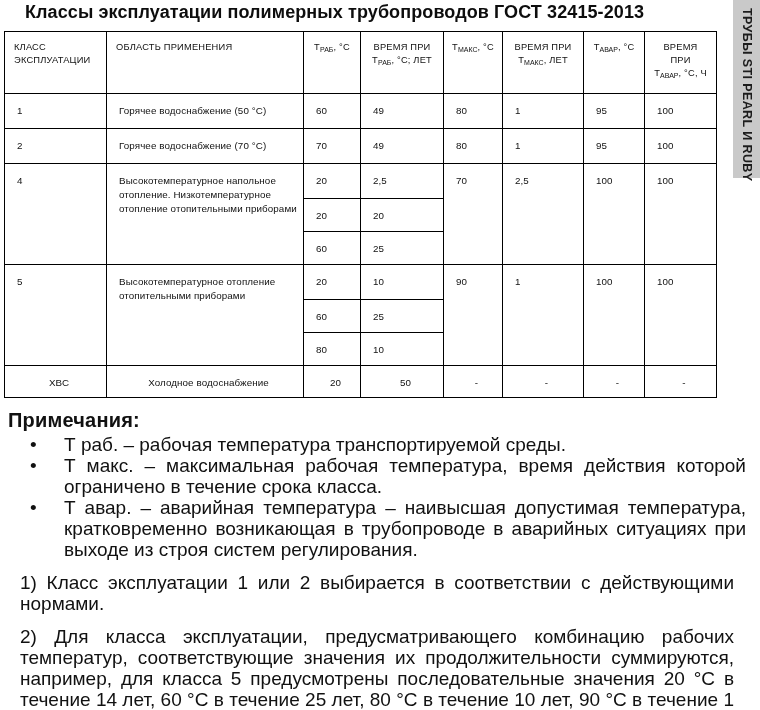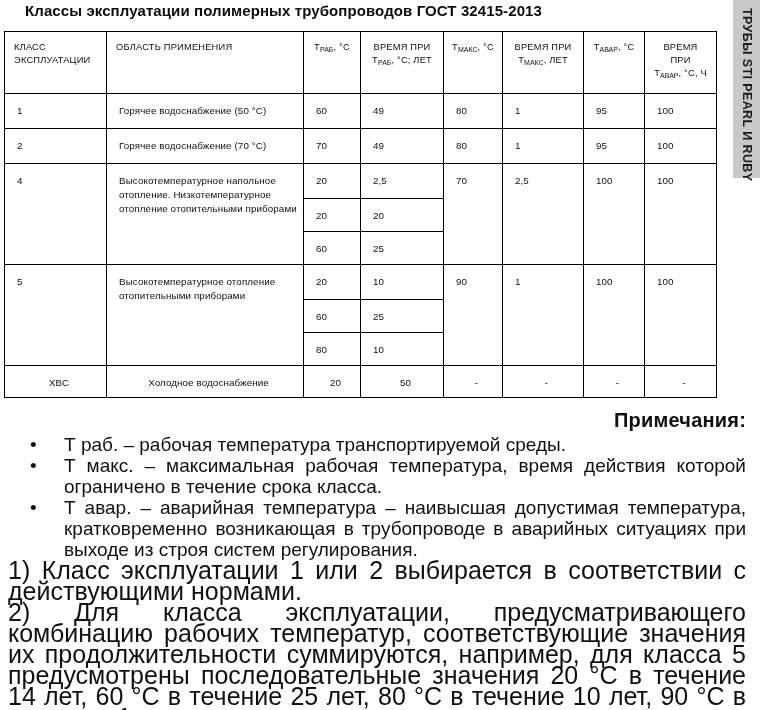--- a/index.html
+++ b/index.html
@@ -6,21 +6,21 @@
   .page {
     position: relative;
     width: 760px; height: 710px;
     background: #ffffff;
     font-family: "Liberation Sans", sans-serif;
     color: #111;
     overflow: hidden;
   }
   .title {
     position: absolute; left: 25px; top: 2px; margin: 0;
-    font-size: 15px; font-weight: 700; white-space: nowrap;
+    font-size: 18px; font-weight: 700; white-space: nowrap;
     color: #0d0d0d; letter-spacing: 0.1px;
   }
   .side-tab {
     position: absolute; top: 0; right: 0;
     width: 27px; height: 178px;
   }
   .side-tab-label {
     position: absolute; left: 21px; top: 8px;
     transform: rotate(90deg); transform-origin: 0 0;
     white-space: nowrap;
@@ -49,31 +49,31 @@
   table.spec td {
     font-size: 9.8px; line-height: 1.45;
     padding: 10px 5px 4px 12px;
     letter-spacing: 0.1px;
   }
   .subsc { font-size: 7px; position: relative; top: 1.5px; letter-spacing: 0; }
   .notes {
     position: absolute; left: 8px; top: 409px; width: 738px;
   }
   .notes-heading {
-    font-size: 20px; font-weight: 700; margin: 0 0 2px 0; letter-spacing: 0.2px; text-align: right;
+    font-size: 20px; font-weight: 700; margin: 0 0 2px 0; letter-spacing: 0.2px;
   }
   .note-bullet {
     display: flex; font-size: 19px; line-height: 21px;
   }
   .note-bullet .glyph {
     flex: none; width: 34px; padding-left: 22px; box-sizing: content-box;
   }
   .note-bullet .txt { flex: 1; text-align: justify; }
   .note-num {
-    margin: 0; font-size: 25px; line-height: 21px; text-align: justify;
+    margin: 12px; font-size: 19px; line-height: 21px; text-align: justify;
   }
 </style>
 </head>
 <body>
 
 <div class="page">
 
   <h1 class="title">Классы эксплуатации полимерных трубопроводов ГОСТ 32415-2013</h1>
 
   <div class="side-tab" style="background: rgb(201, 201, 201);">

